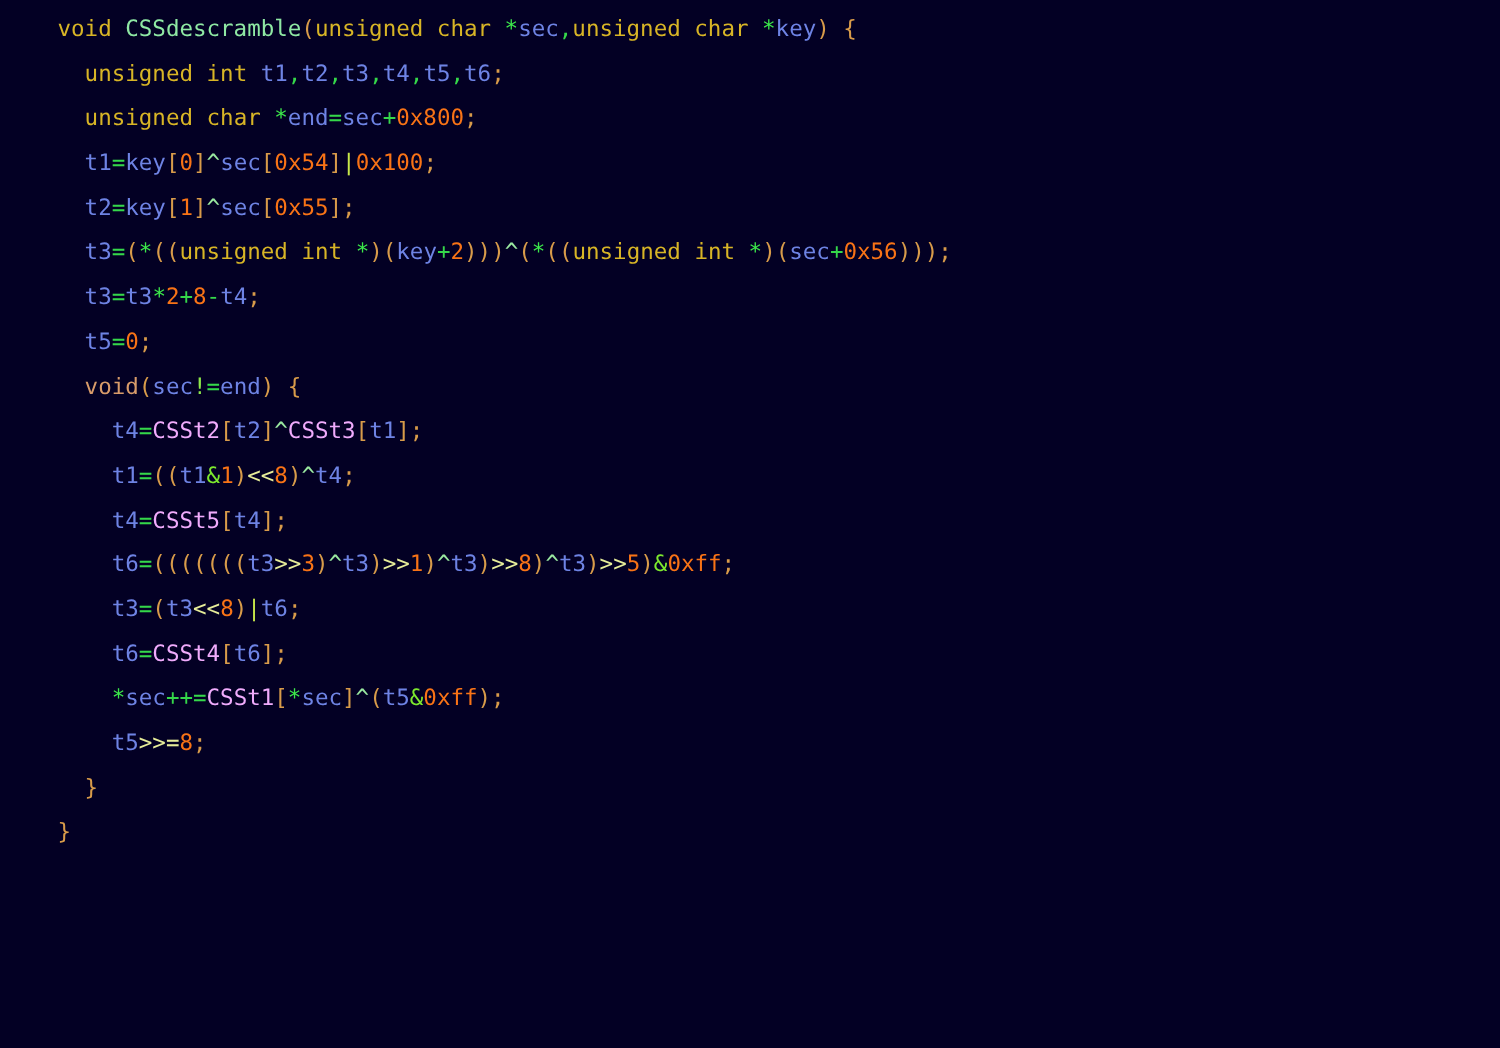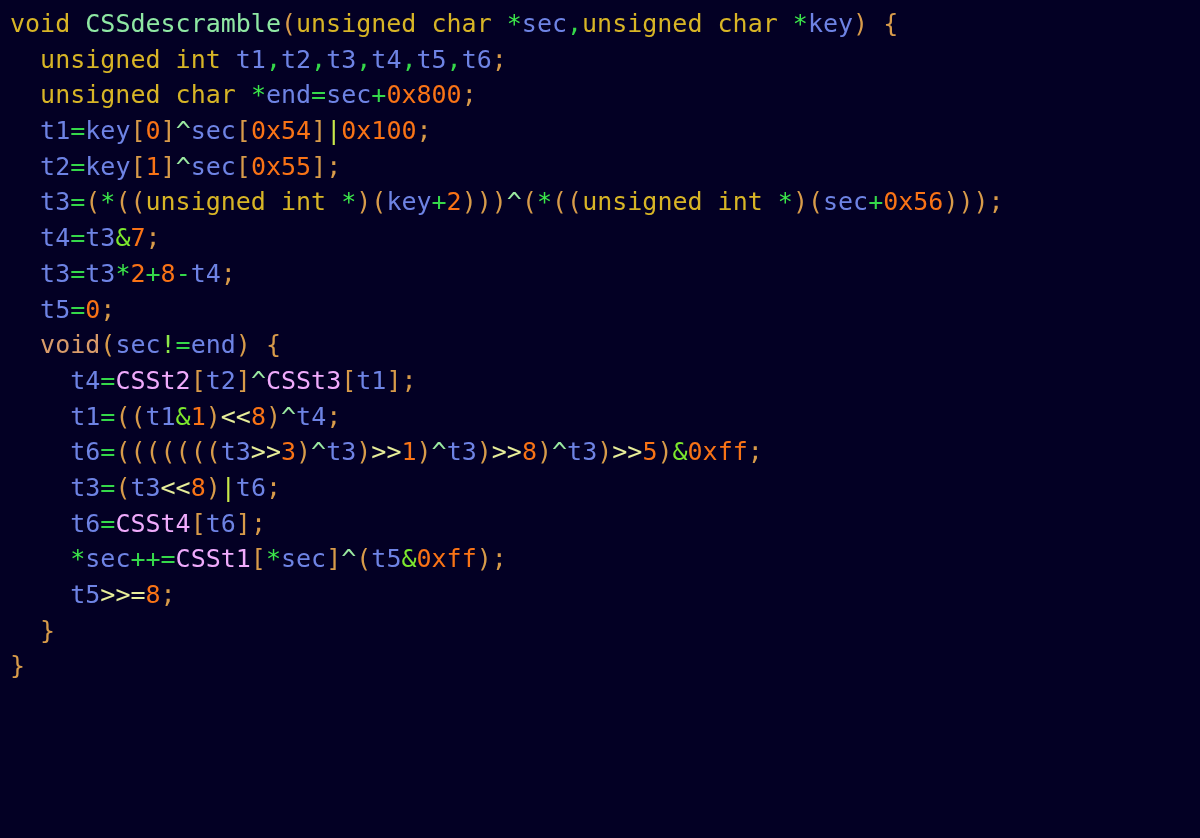--- a/index.html
+++ b/index.html
@@ -18,23 +18,24 @@
     width: 1200px;
     height: 838px;
     box-sizing: border-box;
     padding: 6px 0 0 10px;
     background: #030024;
   }
   .code-line {
     height: 35.7px;
     line-height: 35.7px;
     white-space: pre;
-    font-size: 25px;
+    font-size: 18px;
     letter-spacing: 0px;
     font-family: "DejaVu Sans Mono", "Liberation Mono", monospace;
+    margin-left: 36px;
   }
   .tok { white-space: pre; }
 
   
   .t-type     { color: #D8B526; }  
   .t-func     { color: #8FE8A4; }  
   .t-ident    { color: #6E83E4; }  
   .t-array    { color: #f0abfc; }  
   .t-num      { color: #f97316; }  
   .t-bracket  { color: #D89B4A; }  
@@ -53,26 +54,26 @@
 <body>
 
 <div id="code-view">
   <div id="code-body">
       <div class="code-line"><span class="tok t-type">void</span><span class="tok t-plain"> </span><span class="tok t-func">CSSdescramble</span><span class="tok t-bracket">(</span><span class="tok t-type">unsigned</span><span class="tok t-plain"> </span><span class="tok t-type">char</span><span class="tok t-plain"> </span><span class="tok t-star">*</span><span class="tok t-ident">sec</span><span class="tok t-punct">,</span><span class="tok t-type">unsigned</span><span class="tok t-plain"> </span><span class="tok t-type">char</span><span class="tok t-plain"> </span><span class="tok t-star">*</span><span class="tok t-ident">key</span><span class="tok t-bracket">)</span><span class="tok t-plain"> </span><span class="tok t-bracket">{</span></div>
       <div class="code-line"><span class="tok t-plain">  </span><span class="tok t-type">unsigned</span><span class="tok t-plain"> </span><span class="tok t-type">int</span><span class="tok t-plain"> </span><span class="tok t-ident">t1</span><span class="tok t-punct">,</span><span class="tok t-ident">t2</span><span class="tok t-punct">,</span><span class="tok t-ident">t3</span><span class="tok t-punct">,</span><span class="tok t-ident">t4</span><span class="tok t-punct">,</span><span class="tok t-ident">t5</span><span class="tok t-punct">,</span><span class="tok t-ident">t6</span><span class="tok t-bracket">;</span></div>
       <div class="code-line"><span class="tok t-plain">  </span><span class="tok t-type">unsigned</span><span class="tok t-plain"> </span><span class="tok t-type">char</span><span class="tok t-plain"> </span><span class="tok t-star">*</span><span class="tok t-ident">end</span><span class="tok t-assign">=</span><span class="tok t-ident">sec</span><span class="tok t-assign">+</span><span class="tok t-num">0x800</span><span class="tok t-bracket">;</span></div>
       <div class="code-line"><span class="tok t-plain">  </span><span class="tok t-ident">t1</span><span class="tok t-assign">=</span><span class="tok t-ident">key</span><span class="tok t-bracket">[</span><span class="tok t-num">0</span><span class="tok t-bracket">]</span><span class="tok t-caret">^</span><span class="tok t-ident">sec</span><span class="tok t-bracket">[</span><span class="tok t-num">0x54</span><span class="tok t-bracket">]</span><span class="tok t-pipe">|</span><span class="tok t-num">0x100</span><span class="tok t-bracket">;</span></div>
       <div class="code-line"><span class="tok t-plain">  </span><span class="tok t-ident">t2</span><span class="tok t-assign">=</span><span class="tok t-ident">key</span><span class="tok t-bracket">[</span><span class="tok t-num">1</span><span class="tok t-bracket">]</span><span class="tok t-caret">^</span><span class="tok t-ident">sec</span><span class="tok t-bracket">[</span><span class="tok t-num">0x55</span><span class="tok t-bracket">]</span><span class="tok t-bracket">;</span></div>
       <div class="code-line"><span class="tok t-plain">  </span><span class="tok t-ident">t3</span><span class="tok t-assign">=</span><span class="tok t-bracket">(</span><span class="tok t-star">*</span><span class="tok t-bracket">((</span><span class="tok t-type">unsigned</span><span class="tok t-plain"> </span><span class="tok t-type">int</span><span class="tok t-plain"> </span><span class="tok t-star">*</span><span class="tok t-bracket">)(</span><span class="tok t-ident">key</span><span class="tok t-assign">+</span><span class="tok t-num">2</span><span class="tok t-bracket">)))</span><span class="tok t-caret">^</span><span class="tok t-bracket">(</span><span class="tok t-star">*</span><span class="tok t-bracket">((</span><span class="tok t-type">unsigned</span><span class="tok t-plain"> </span><span class="tok t-type">int</span><span class="tok t-plain"> </span><span class="tok t-star">*</span><span class="tok t-bracket">)(</span><span class="tok t-ident">sec</span><span class="tok t-assign">+</span><span class="tok t-num">0x56</span><span class="tok t-bracket">)));</span></div>
-      <div class="code-line"><span class="tok t-plain">  </span><span class="tok t-ident">t4</span><span class="tok t-assign">=</span><span class="tok t-ident">t3</span><span class="tok t-amp">&amp;</span><span class="tok t-num">7</span><span class="tok t-bracket">;</span></div>
       <div class="code-line"><span class="tok t-plain">  </span><span class="tok t-ident">t3</span><span class="tok t-assign">=</span><span class="tok t-ident">t3</span><span class="tok t-star">*</span><span class="tok t-num">2</span><span class="tok t-assign">+</span><span class="tok t-num">8</span><span class="tok t-assign">-</span><span class="tok t-ident">t4</span><span class="tok t-bracket">;</span></div>
       <div class="code-line"><span class="tok t-plain">  </span><span class="tok t-ident">t5</span><span class="tok t-assign">=</span><span class="tok t-num">0</span><span class="tok t-bracket">;</span></div>
       <div class="code-line"><span class="tok t-plain">  </span><span class="tok t-kw">void</span><span class="tok t-bracket">(</span><span class="tok t-ident">sec</span><span class="tok t-bang">!</span><span class="tok t-assign">=</span><span class="tok t-ident">end</span><span class="tok t-bracket">)</span><span class="tok t-plain"> </span><span class="tok t-bracket">{</span></div>
       <div class="code-line"><span class="tok t-plain">    </span><span class="tok t-ident">t4</span><span class="tok t-assign">=</span><span class="tok t-array">CSSt2</span><span class="tok t-bracket">[</span><span class="tok t-ident">t2</span><span class="tok t-bracket">]</span><span class="tok t-caret">^</span><span class="tok t-array">CSSt3</span><span class="tok t-bracket">[</span><span class="tok t-ident">t1</span><span class="tok t-bracket">]</span><span class="tok t-bracket">;</span></div>
       <div class="code-line"><span class="tok t-plain">    </span><span class="tok t-ident">t1</span><span class="tok t-assign">=</span><span class="tok t-bracket">((</span><span class="tok t-ident">t1</span><span class="tok t-amp">&amp;</span><span class="tok t-num">1</span><span class="tok t-bracket">)</span><span class="tok t-shift">&lt;&lt;</span><span class="tok t-num">8</span><span class="tok t-bracket">)</span><span class="tok t-caret">^</span><span class="tok t-ident">t4</span><span class="tok t-bracket">;</span></div>
+      <div class="code-line"><span class="tok t-plain">    </span><span class="tok t-ident">t4</span><span class="tok t-assign">=</span><span class="tok t-array">CSSt5</span><span class="tok t-bracket">[</span><span class="tok t-ident">t4</span><span class="tok t-bracket">]</span><span class="tok t-bracket">;</span></div>
       <div class="code-line"><span class="tok t-plain">    </span><span class="tok t-ident">t6</span><span class="tok t-assign">=</span><span class="tok t-bracket">(((((((</span><span class="tok t-ident">t3</span><span class="tok t-shift">&gt;&gt;</span><span class="tok t-num">3</span><span class="tok t-bracket">)</span><span class="tok t-caret">^</span><span class="tok t-ident">t3</span><span class="tok t-bracket">)</span><span class="tok t-shift">&gt;&gt;</span><span class="tok t-num">1</span><span class="tok t-bracket">)</span><span class="tok t-caret">^</span><span class="tok t-ident">t3</span><span class="tok t-bracket">)</span><span class="tok t-shift">&gt;&gt;</span><span class="tok t-num">8</span><span class="tok t-bracket">)</span><span class="tok t-caret">^</span><span class="tok t-ident">t3</span><span class="tok t-bracket">)</span><span class="tok t-shift">&gt;&gt;</span><span class="tok t-num">5</span><span class="tok t-bracket">)</span><span class="tok t-amp">&amp;</span><span class="tok t-num">0xff</span><span class="tok t-bracket">;</span></div>
       <div class="code-line"><span class="tok t-plain">    </span><span class="tok t-ident">t3</span><span class="tok t-assign">=</span><span class="tok t-bracket">(</span><span class="tok t-ident">t3</span><span class="tok t-shift">&lt;&lt;</span><span class="tok t-num">8</span><span class="tok t-bracket">)</span><span class="tok t-pipe">|</span><span class="tok t-ident">t6</span><span class="tok t-bracket">;</span></div>
       <div class="code-line"><span class="tok t-plain">    </span><span class="tok t-ident">t6</span><span class="tok t-assign">=</span><span class="tok t-array">CSSt4</span><span class="tok t-bracket">[</span><span class="tok t-ident">t6</span><span class="tok t-bracket">]</span><span class="tok t-bracket">;</span></div>
       <div class="code-line"><span class="tok t-plain">    </span><span class="tok t-star">*</span><span class="tok t-ident">sec</span><span class="tok t-assign">++=</span><span class="tok t-array">CSSt1</span><span class="tok t-bracket">[</span><span class="tok t-star">*</span><span class="tok t-ident">sec</span><span class="tok t-bracket">]</span><span class="tok t-caret">^</span><span class="tok t-bracket">(</span><span class="tok t-ident">t5</span><span class="tok t-amp">&amp;</span><span class="tok t-num">0xff</span><span class="tok t-bracket">)</span><span class="tok t-bracket">;</span></div>
       <div class="code-line"><span class="tok t-plain">    </span><span class="tok t-ident">t5</span><span class="tok t-shift">&gt;&gt;=</span><span class="tok t-num">8</span><span class="tok t-bracket">;</span></div>
       <div class="code-line"><span class="tok t-plain">  </span><span class="tok t-bracket">}</span></div>
       <div class="code-line"><span class="tok t-bracket">}</span></div>
     </div>
 </div>
 

